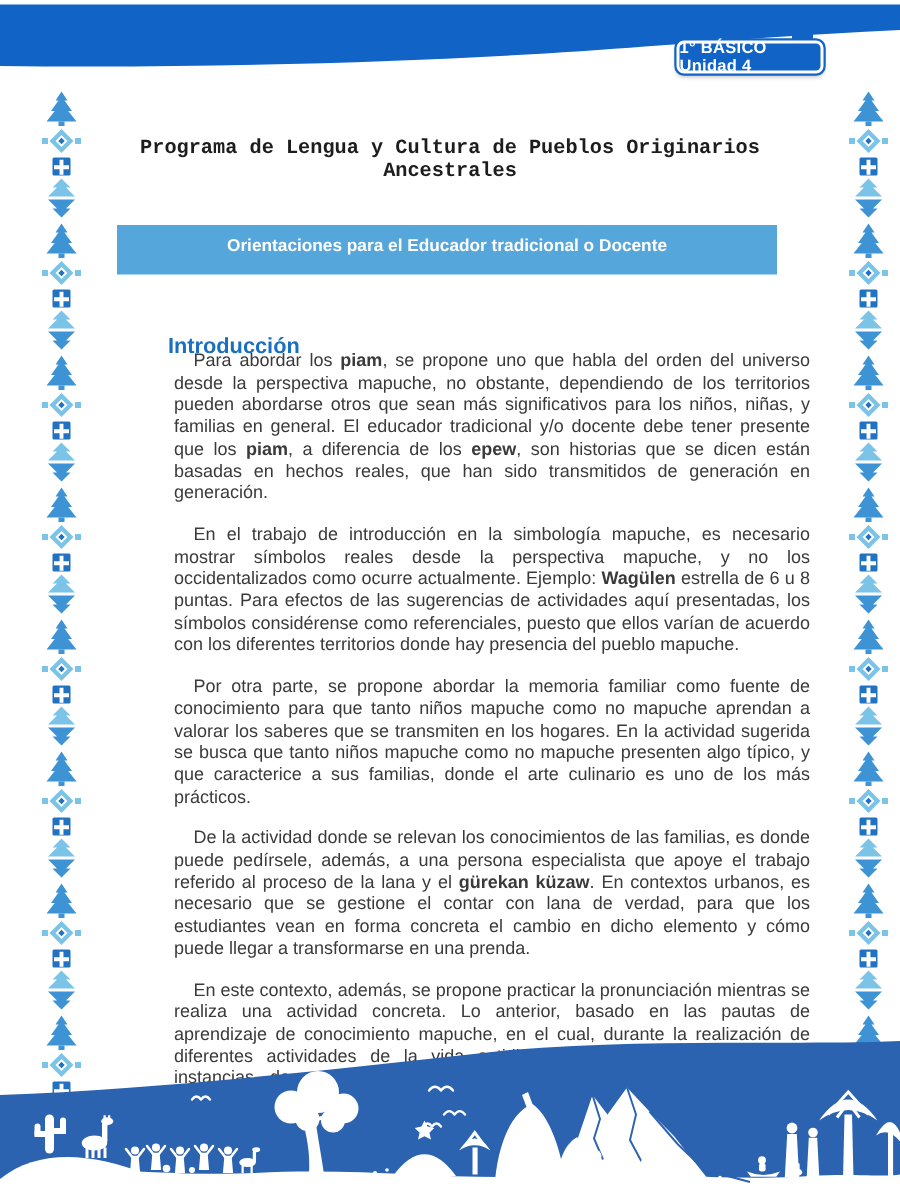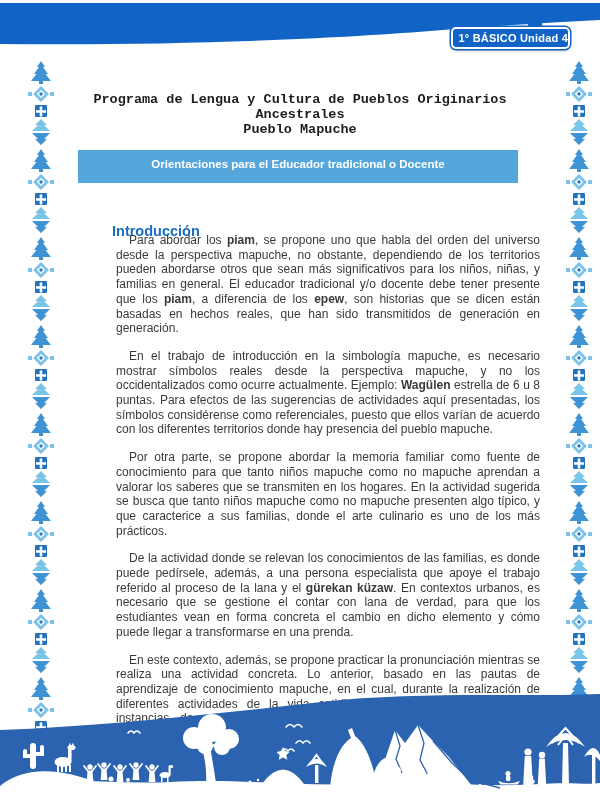--- a/index.html
+++ b/index.html
@@ -3,21 +3,21 @@
 <meta charset="utf-8">
 <style>
   html,body { margin:0; padding:0; background:#fff; }
   .page {
     position:relative; width:600px; height:800px; background:#ffffff;
     overflow:hidden; font-family:"Liberation Sans", sans-serif;
   }
   
   .header-wave { position:absolute; top:0; left:0; z-index:3; }
   .unit-badge {
-    position:absolute; left:451px; top:27px; width:119px; height:22px;
+    position:absolute; left:451px; top:27px; width:98px; height:22px;
     box-sizing:border-box; background:#1164C5; border:2px solid #ffffff;
     border-radius:5px; box-shadow:0 0 0 1.5px #1164C5, 0 2px 3px rgba(0,0,0,.25);
     color:#ffffff; font-size:11px; font-weight:bold; letter-spacing:.2px;
     display:flex; align-items:center; justify-content:flex-end; z-index:4;
   }
   .doc-title {
     position:absolute; top:92px; left:60px; width:480px; margin:0;
     text-align:center; font-size:13.5px; font-weight:bold; color:#1d1d1d; z-index:2;font-family:Liberation Mono, monospace;
   }
   .doc-subtitle { top:122px; }
@@ -77,21 +77,20 @@
   <svg class="header-wave" width="600" height="60" viewBox="0 0 600 60">
     <path d="M0,3 L600,3 L600,20 C540,23 480,27 430,31 C330,39 170,46 0,44 Z" fill="#1164C5"></path>
     <rect x="528" y="14" width="14" height="16" fill="#1164C5"></rect>
   </svg>
 
   <div class="unit-badge">
     <span>1° BÁSICO Unidad 4</span>
   </div>
 
   <h1 class="doc-title">Programa de Lengua y Cultura de Pueblos Originarios Ancestrales</h1>
-  <h2 class="doc-title doc-subtitle">Pueblo Mapuche</h2>
 
   <div class="section-bar">
     <span>Orientaciones para el Educador tradicional o Docente</span>
   </div>
 
   <h3 class="intro-heading">Introducción</h3>
 
   <div class="body-text">
     <p><span>Para abordar los </span><span class="b">piam</span><span>, se propone uno que habla del orden del universo desde la perspectiva mapuche, no obstante, dependiendo de los territorios pueden abordarse otros que sean más significativos para los niños, niñas, y familias en general. El educador tradicional y/o docente debe tener presente que los </span><span class="b">piam</span><span>, a diferencia de los </span><span class="b">epew</span><span>, son historias que se dicen están basadas en hechos reales, que han sido transmitidos de generación en generación.</span></p>
     <p><span>En el trabajo de introducción en la simbología mapuche, es necesario mostrar símbolos reales desde la perspectiva mapuche, y no los occidentalizados como ocurre actualmente. Ejemplo: </span><span class="b">Wagülen</span><span> estrella de 6 u 8 puntas. Para efectos de las sugerencias de actividades aquí presentadas, los símbolos considérense como referenciales, puesto que ellos varían de acuerdo con los diferentes territorios donde hay presencia del pueblo mapuche.</span></p>

